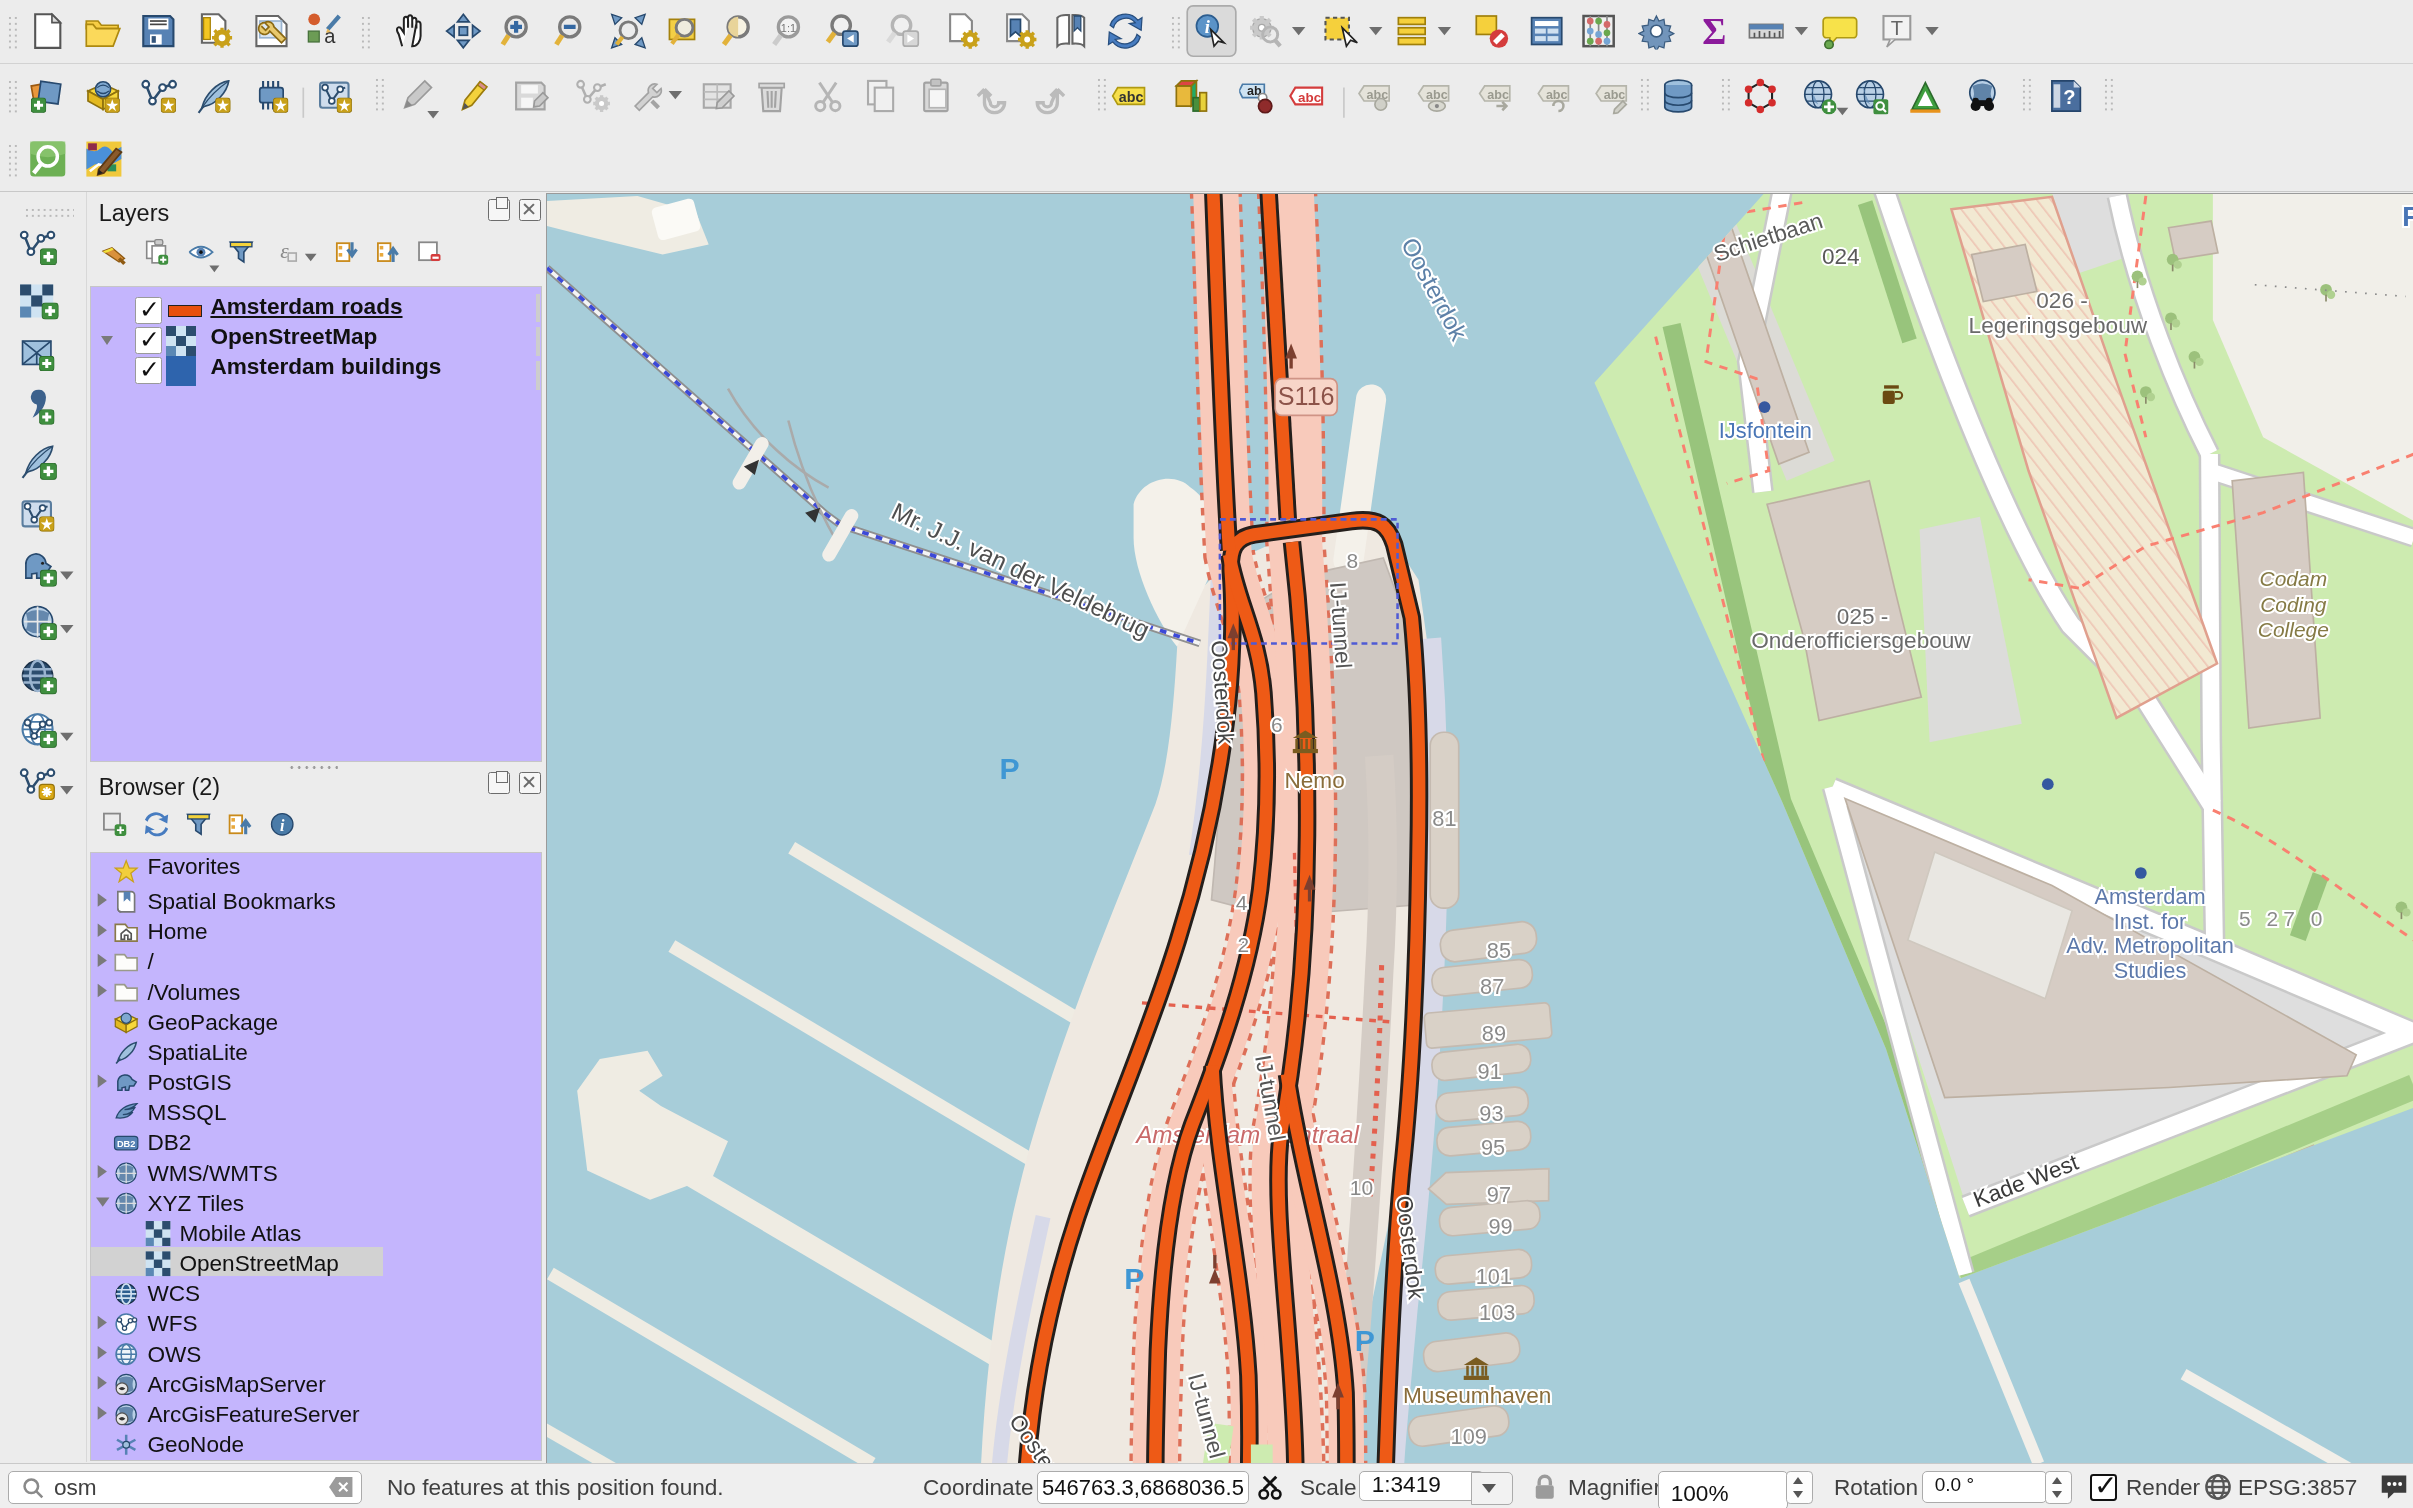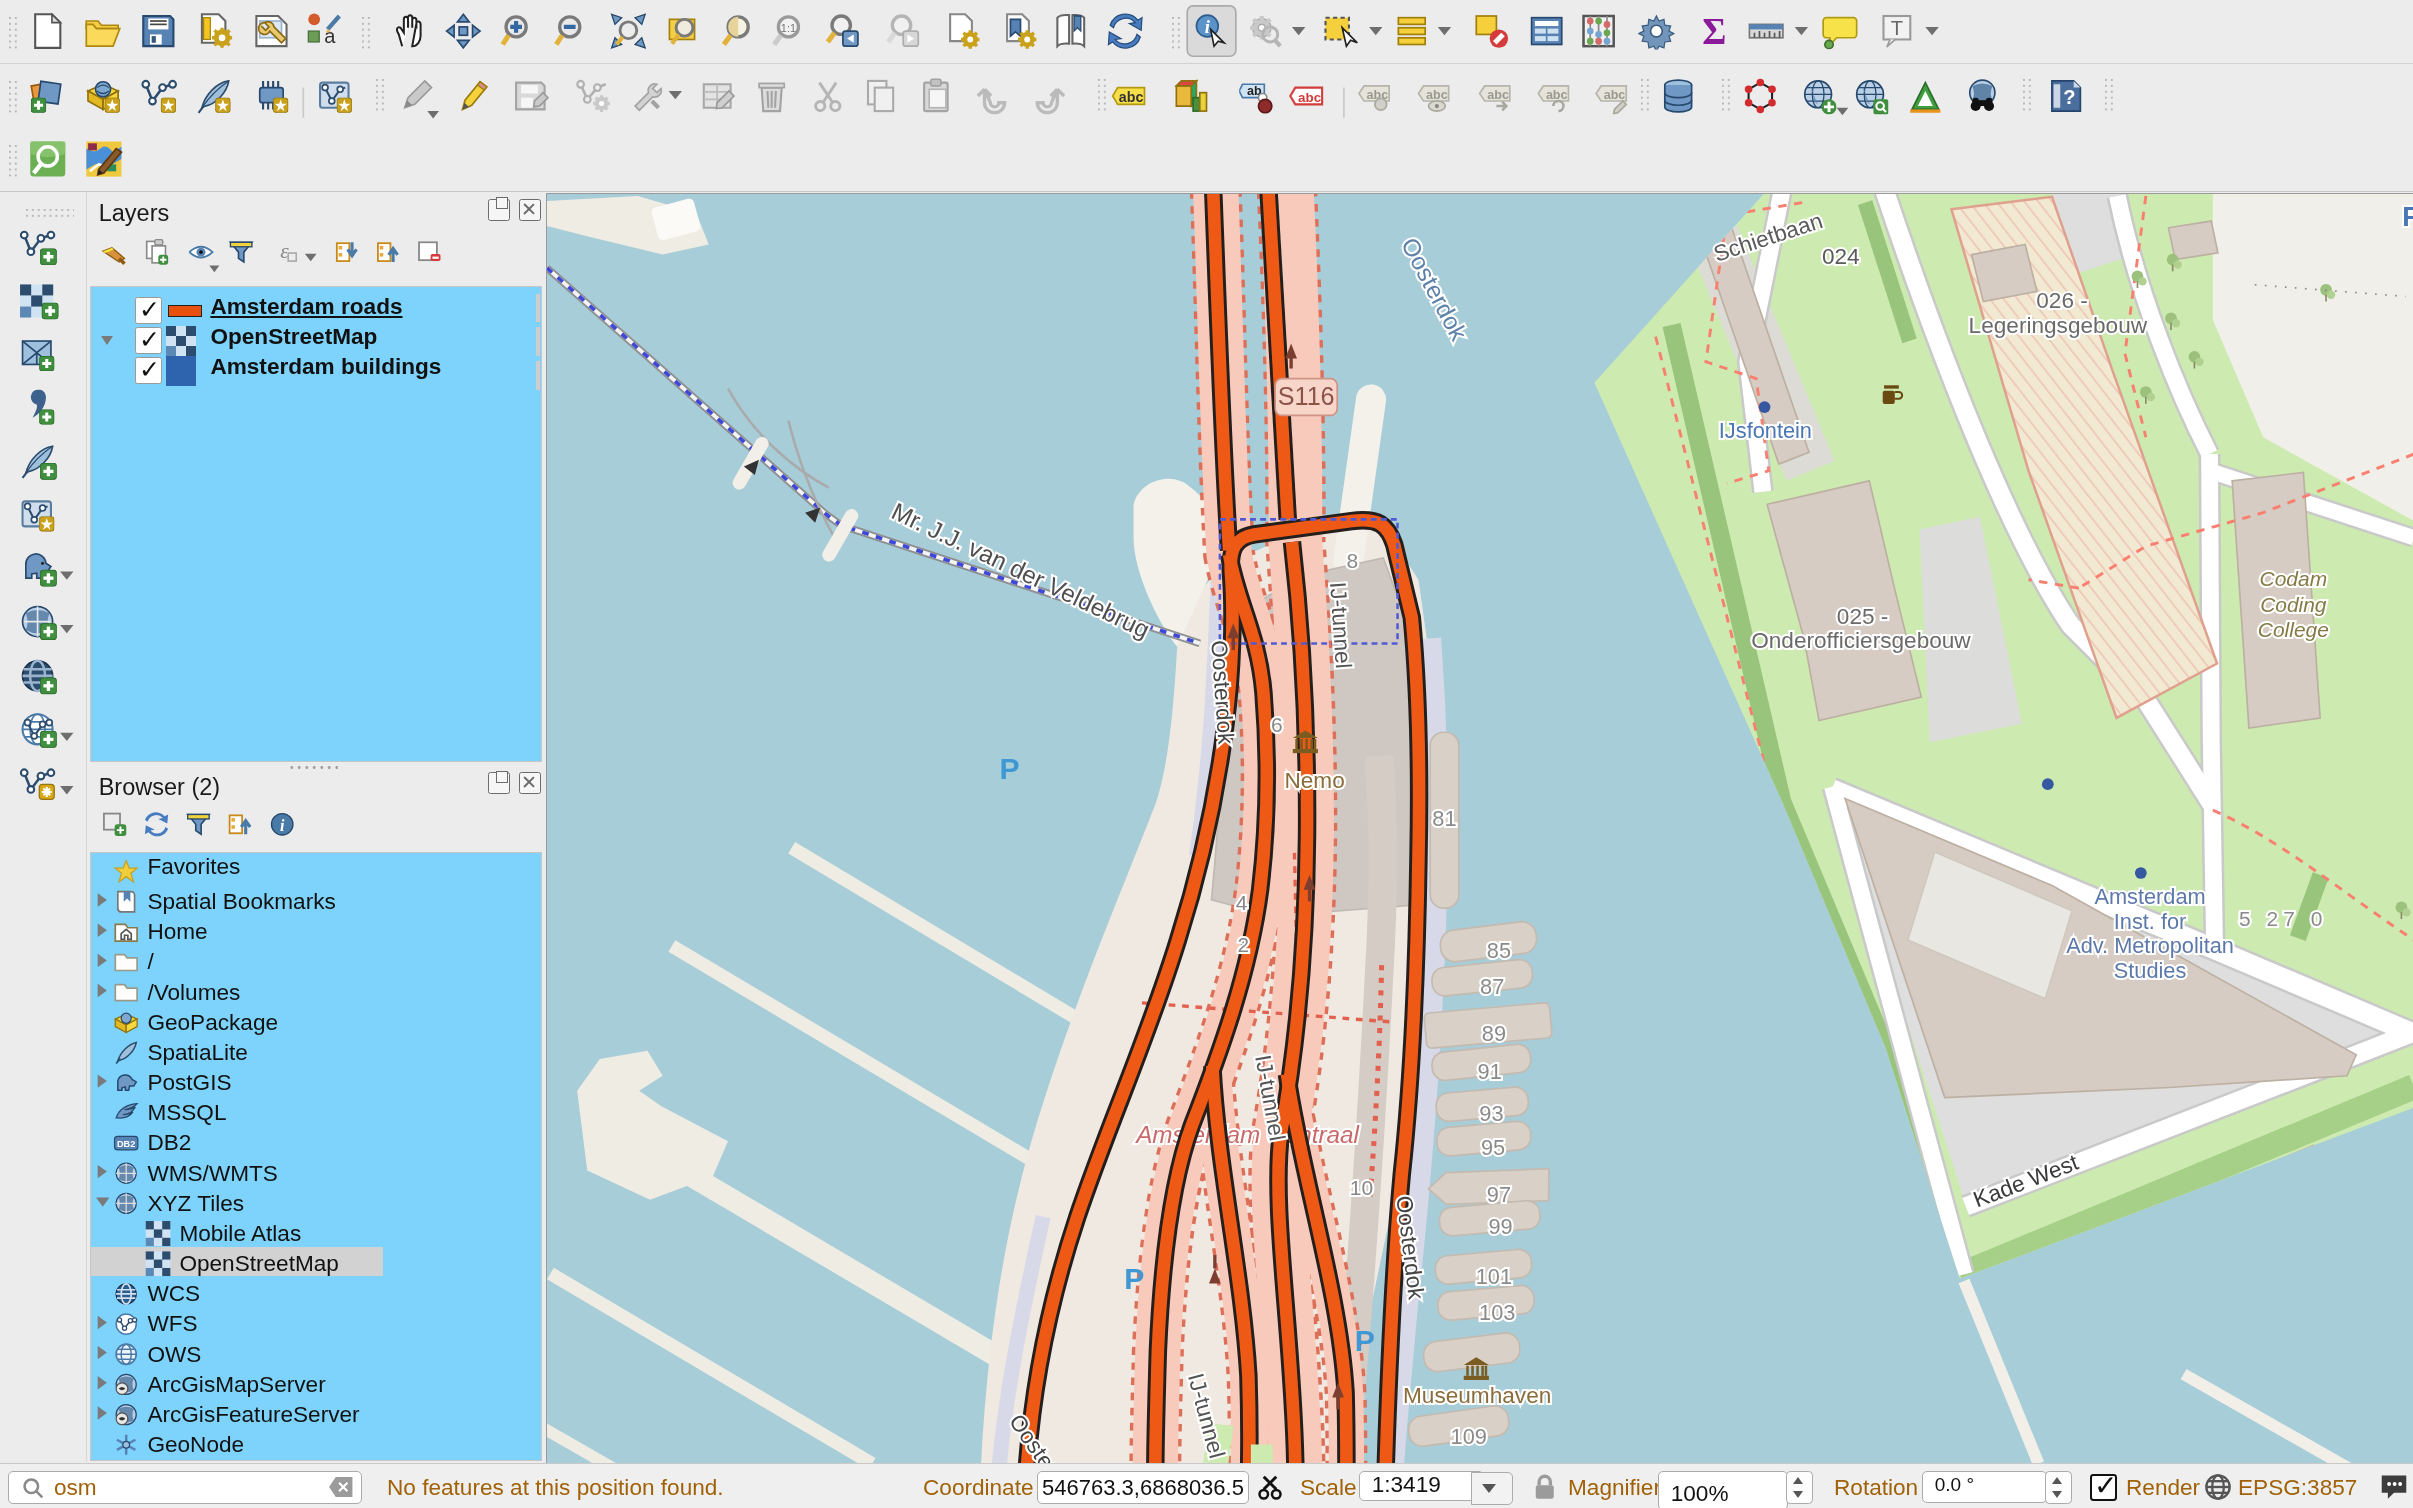--- a/index.html
+++ b/index.html
@@ -13,32 +13,32 @@
  background-image:radial-gradient(circle,#b9b9b9 1.3px,transparent 1.5px);
  background-size:5.9px 5.9px;}
 
 #leftbar{left:0;top:192px;width:86px;height:1270px;background:#ececec;}
 #panels{left:86px;top:192px;width:460px;height:1270px;background:#ececec;border-left:0.8px solid #d8d8d8;}
 .ptitle{font-size:23.5px;color:#1a1a1a;}
 .wbtn{position:absolute;width:20px;height:20px;border:1.7px solid #6c6c6c;border-radius:2.5px;background:#f6f6f6;}
 .wbtn.f:after{content:"";position:absolute;left:6.7px;top:-2.5px;width:10px;height:10px;border:1.7px solid #6c6c6c;background:#f6f6f6;}
 .wbtn.x:before{content:"";position:absolute;left:1.7px;top:8.4px;width:14.2px;height:2.2px;background:#6c6c6c;transform:rotate(45deg);}
 .wbtn.x:after{content:"";position:absolute;left:1.7px;top:8.4px;width:14.2px;height:2.2px;background:#6c6c6c;transform:rotate(-45deg);}
-.tree{background:#7dd3fc;border:0.8px solid #c6c6c6;position:absolute;}
+.tree{background:#c4b5fd;border:0.8px solid #c6c6c6;position:absolute;}
 .cb{position:absolute;width:25px;height:25px;border:1.7px solid #9a9a9a;border-radius:2.5px;background:#fff;}
 .cb:after{content:"✓";position:absolute;left:2.5px;top:-3.4px;font-size:25px;color:#111;}
 .lrow{position:absolute;font-size:22.6px;font-weight:bold;color:#111;}
 .brow{position:absolute;font-size:22.6px;color:#111;white-space:nowrap;}
 .tri-d{position:absolute;width:0;height:0;border-left:6.7px solid transparent;border-right:6.7px solid transparent;border-top:9.2px solid #7a7a7a;}
 
 #map{left:546px;top:193px;width:1867px;height:1270px;background:#a7cdd9;border-left:0.8px solid #9a9a9a;border-top:0.8px solid #9a9a9a;}
 
 #status{left:0;top:1463px;width:2413px;height:45px;background:#efefef;border-top:0.8px solid #c9c9c9;font-size:22.6px;color:#111;}
 .box{position:absolute;background:#fff;border:1.3px solid #ababab;border-radius:5px;height:31px;top:6.7px;}
-.slabel{position:absolute;top:11px;color:#a16207;}
+.slabel{position:absolute;top:11px;color:#404040;}
 .spin{position:absolute;width:25px;height:31px;top:6.7px;background:#fdfdfd;border:1.3px solid #ababab;border-radius:4.2px;}
 .spin:before{content:"";position:absolute;left:5.9px;top:5px;border-left:5.9px solid transparent;border-right:5.9px solid transparent;border-bottom:7.5px solid #555;}
 .spin:after{content:"";position:absolute;left:5.9px;bottom:5px;border-left:5.9px solid transparent;border-right:5.9px solid transparent;border-top:7.5px solid #555;}
 </style>
 </head>
 <body>
 <svg width="0" height="0" style="position:absolute">
 <defs>
 <symbol id="i-doc" viewBox="0 0 44 44">
         <path d="M8 2 h20 l10 10 v30 h-30 Z" fill="#fff" stroke="#555" stroke-width="2.5"></path>

